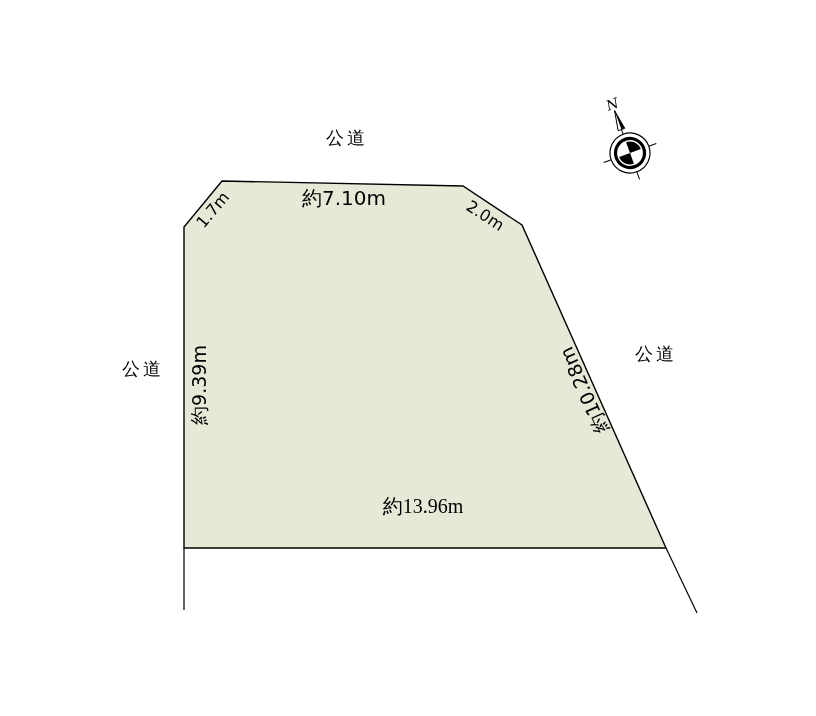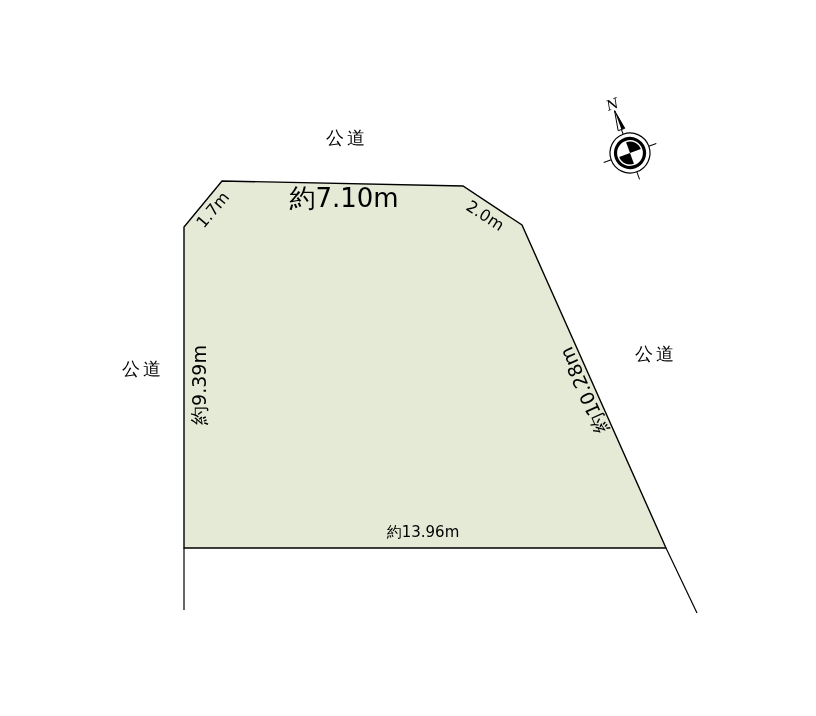--- a/index.html
+++ b/index.html
@@ -16,22 +16,22 @@
     color:#000;
     white-space:nowrap;
     transform:translate(-50%,-50%) rotate(var(--r,0deg));
     line-height:1;
   }
   
   #road-top   { left:347px; top:138px; font-size:18px; letter-spacing:3px; }
   #road-left  { left:143px; top:369px; font-size:18px; letter-spacing:3px; }
   #road-right { left:656px; top:354px; font-size:18px; letter-spacing:3px; }
   
-  #m-top      { left:344px; top:198px; font-size:26px; }
-  #m-bottom   { left:423px; top:532px; font-size:15px; }
+  #m-top      { left:344px; top:198px; font-size:20px; }
+  #m-bottom   { left:423px; top:506px; font-size:20px;font-family:Liberation Serif, serif; }
   #m-left     { left:199px; top:385px; font-size:19px; --r:-90deg; }
   #m-right    { left:584px; top:390px; font-size:19px; --r:-114deg; }
   #m-corner-l { left:213px; top:210px; font-size:16px; --r:-50deg; }
   #m-corner-r { left:485px; top:216px; font-size:16px; --r:33deg; }
   #compass-n-label { font-family:"DejaVu Serif","Liberation Serif",serif; font-style:italic; }
 </style>
 </head>
 <body>
 
 <div id="canvas">

